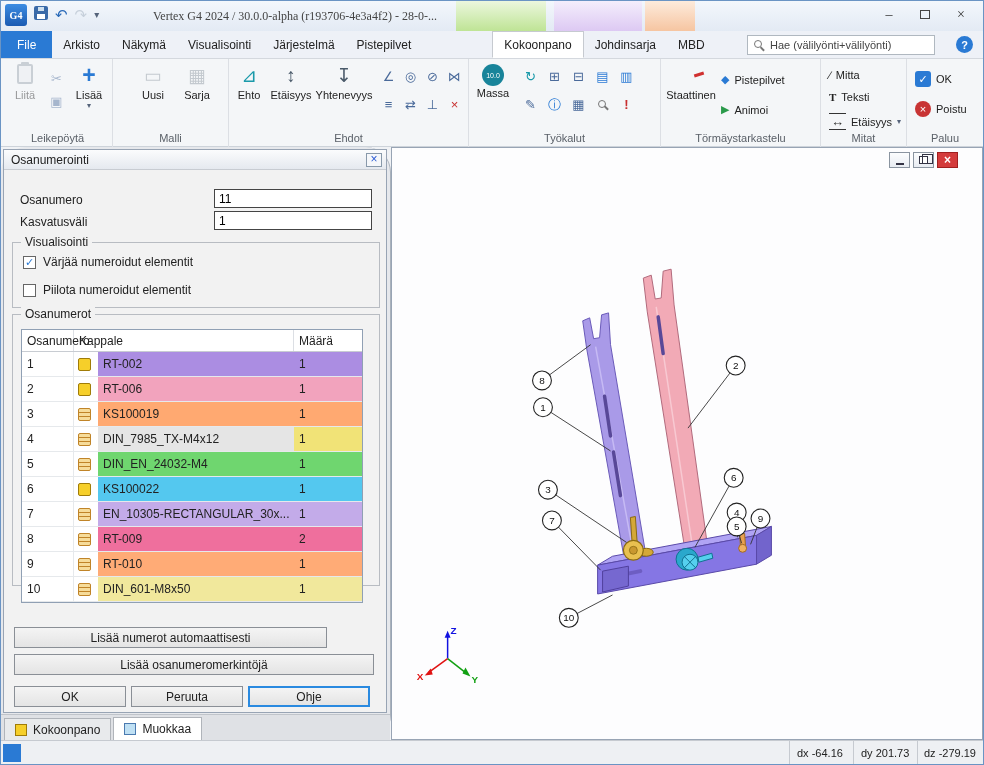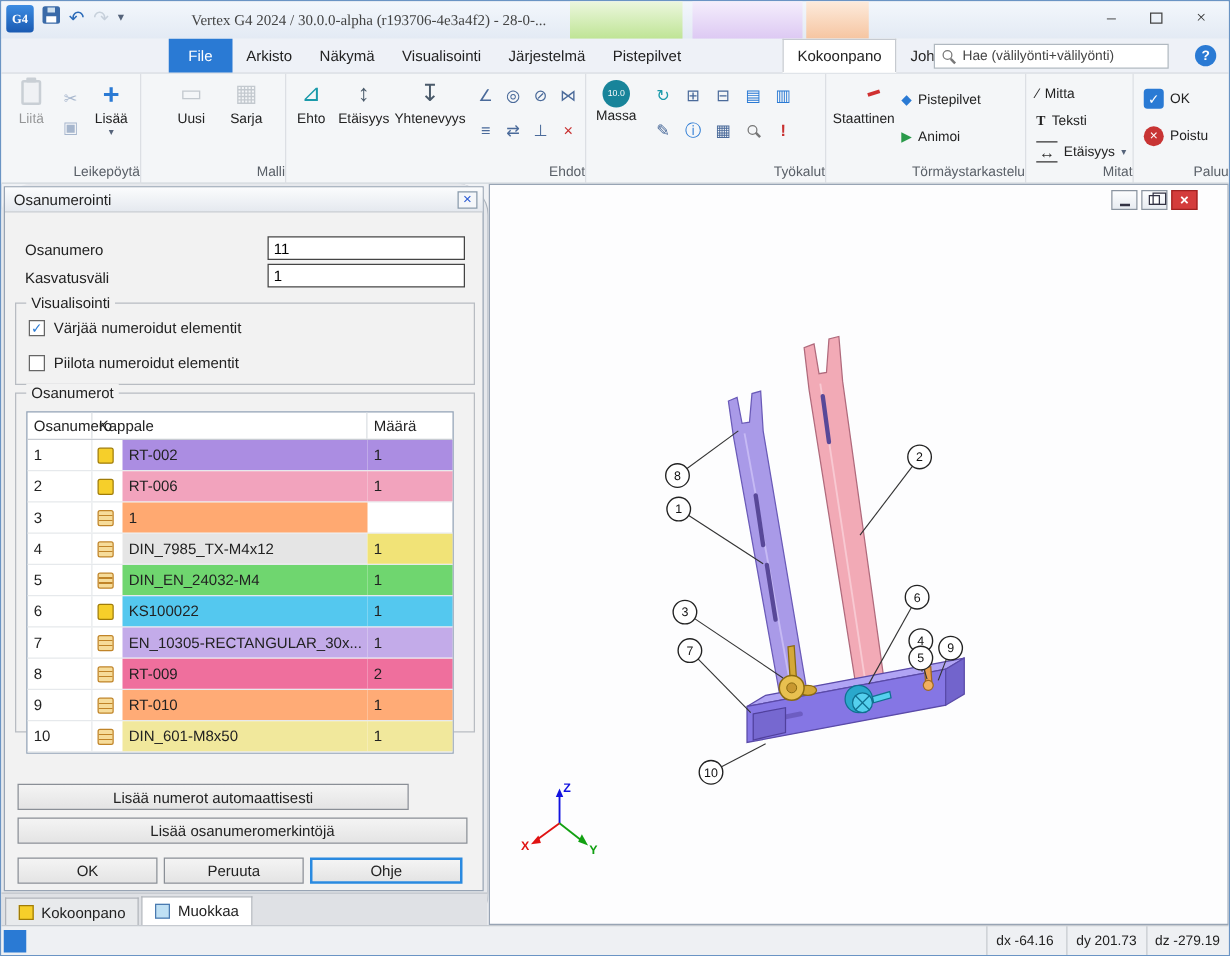--- a/index.html
+++ b/index.html
@@ -21,35 +21,35 @@
   .flopicon{width:14px;height:14px;background:#3a6aa8;border-radius:2px;position:relative;display:inline-block;}
   .flopicon::before{content:"";position:absolute;top:1px;left:4px;width:6px;height:4px;background:#cfe0ee;}
   .flopicon::after{content:"";position:absolute;bottom:1px;left:3px;width:8px;height:5px;background:#fff;}
   .title{position:absolute;left:152px;top:8px;font-size:12px;color:#444;white-space:nowrap;z-index:2;}
   .wincontrols{position:absolute;right:4px;top:0;display:flex;z-index:3;}
   .wc{width:36px;height:27px;display:flex;align-items:center;justify-content:center;font-size:14px;color:#333;}
   .mxicon{width:10px;height:9px;border:1.5px solid #444;display:inline-block;}
 
   
   .menubar{position:absolute;top:30px;left:0;right:0;height:28px;background:#eef1f7;border-bottom:1px solid #d4d8de;}
-  .menu-tabs{display:flex;height:100%;justify-content:center;}
+  .menu-tabs{display:flex;height:100%;}
   .mtab{padding:0 11px;display:flex;align-items:center;font-size:12px;color:#222;white-space:nowrap;}
   .mtab.file{background:#2a7ad4;color:#fff;padding:0 16px;}
   .mtab.active{background:#fff;border:1px solid #c6cad0;border-bottom:1px solid #fff;}
   .mtab.gap{margin-left:70px;}
   .searchbox{position:absolute;right:48px;top:4px;width:188px;height:20px;background:#fff;border:1px solid #b0b8c0;display:flex;align-items:center;padding:0 5px;gap:5px;font-size:11px;color:#444;}
   .icon-mag{width:12px;height:12px;position:relative;display:inline-block;flex:0 0 auto;}
   .icon-mag::before{content:"";position:absolute;top:1px;left:1px;width:6px;height:6px;border:1.5px solid #777;border-radius:50%;}
   .icon-mag::after{content:"";position:absolute;width:5px;height:1.5px;background:#777;transform:rotate(45deg);right:0;bottom:2px;}
   .helpbtn{position:absolute;right:10px;top:5px;width:17px;height:17px;border-radius:50%;background:#2a7ad4;color:#fff;font-weight:bold;font-size:11px;display:flex;align-items:center;justify-content:center;}
 
   
   .ribbon{position:absolute;top:58px;left:0;right:0;height:88px;background:#f4f6f8;border-bottom:1px solid #cdd3da;}
   .rgroup{position:absolute;top:0;height:88px;border-right:1px solid #dcdfe4;}
-  .glabel{position:absolute;bottom:3px;left:0;right:0;text-align:right;font-size:11px;color:#5a6068;white-space:nowrap;}
+  .glabel{position:absolute;bottom:3px;left:0;right:0;text-align:center;font-size:11px;color:#5a6068;white-space:nowrap;}
   .bigbtn{position:absolute;width:40px;display:flex;flex-direction:column;align-items:center;gap:1px;font-size:11px;color:#222;text-align:center;}
   .bicon{font-size:19px;line-height:23px;height:24px;color:#4a5a6a;}
   .bmore{font-size:8px;color:#55637a;line-height:7px;}
   .sbtn{position:absolute;width:19px;height:19px;display:flex;align-items:center;justify-content:center;font-size:13px;color:#4a6a9a;}
   .hbtn{position:absolute;display:flex;align-items:center;gap:5px;font-size:11px;color:#222;white-space:nowrap;}
   .dis{opacity:.45;}
   .blue{color:#2a7ad4;} .red{color:#c83030;} .green{color:#2a9a4a;} .teal{color:#1a9aaa;} .grayi{color:#8a949e;}
   .clipicon{width:16px;height:20px;border:2px solid #97a1ab;border-radius:2px;position:relative;background:#e9edf1;display:inline-block;}
   .clipicon::before{content:"";position:absolute;top:-4px;left:2px;width:8px;height:4px;background:#97a1ab;border-radius:1px;}
   .plusicon{font-size:23px;font-weight:bold;color:#2a7ad4;line-height:22px;}
@@ -359,20 +359,21 @@
                   <span class="picon assembly"></span>
                 </div>
                 <div class="tc cpart" style="background:#f2a3bd">RT-006</div>
                 <div class="tc cqty" style="background:#f2a3bd">1</div>
               </div>
               <div class="trow">
                 <div class="tc cnum">3</div>
                 <div class="tc cicon">
                   <span class="picon part"></span>
                 </div>
+                <div class="tc cpart" style="background:#ffa971">KS100019</div>
                 <div class="tc cqty" style="background:#ffa971">1</div>
               </div>
               <div class="trow">
                 <div class="tc cnum">4</div>
                 <div class="tc cicon">
                   <span class="picon part"></span>
                 </div>
                 <div class="tc cpart" style="background:#e5e5e5">DIN_7985_TX-M4x12</div>
                 <div class="tc cqty" style="background:#f1e377">1</div>
               </div>

